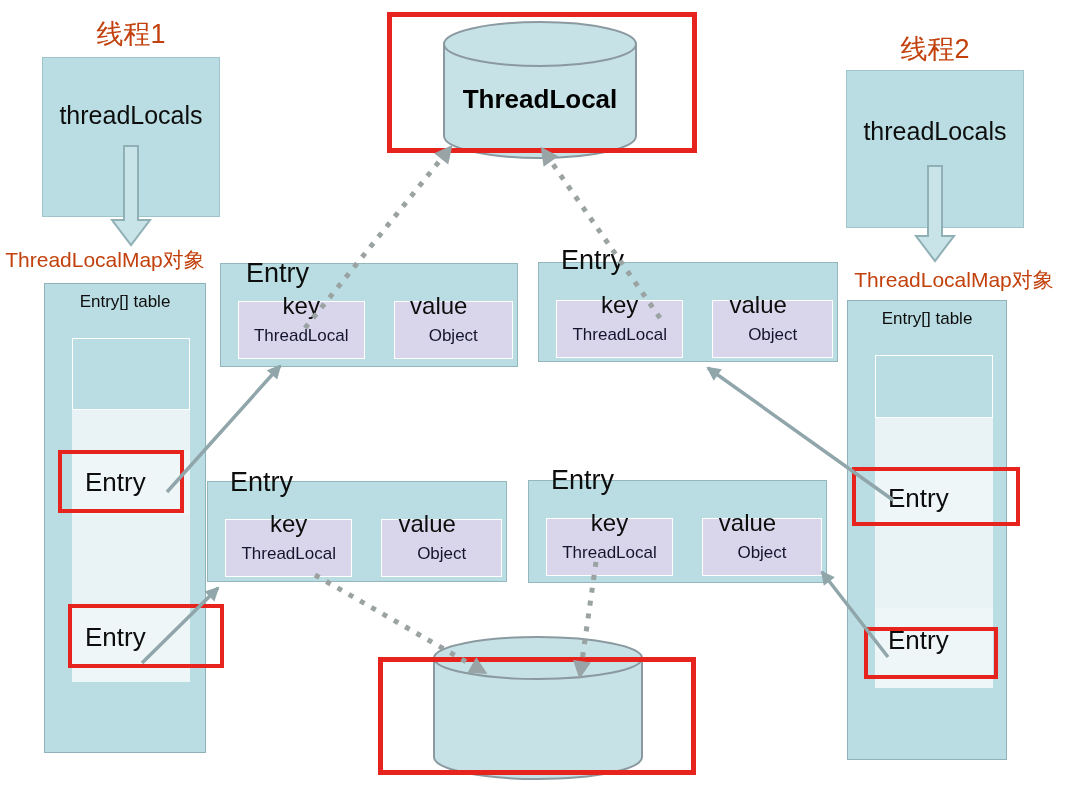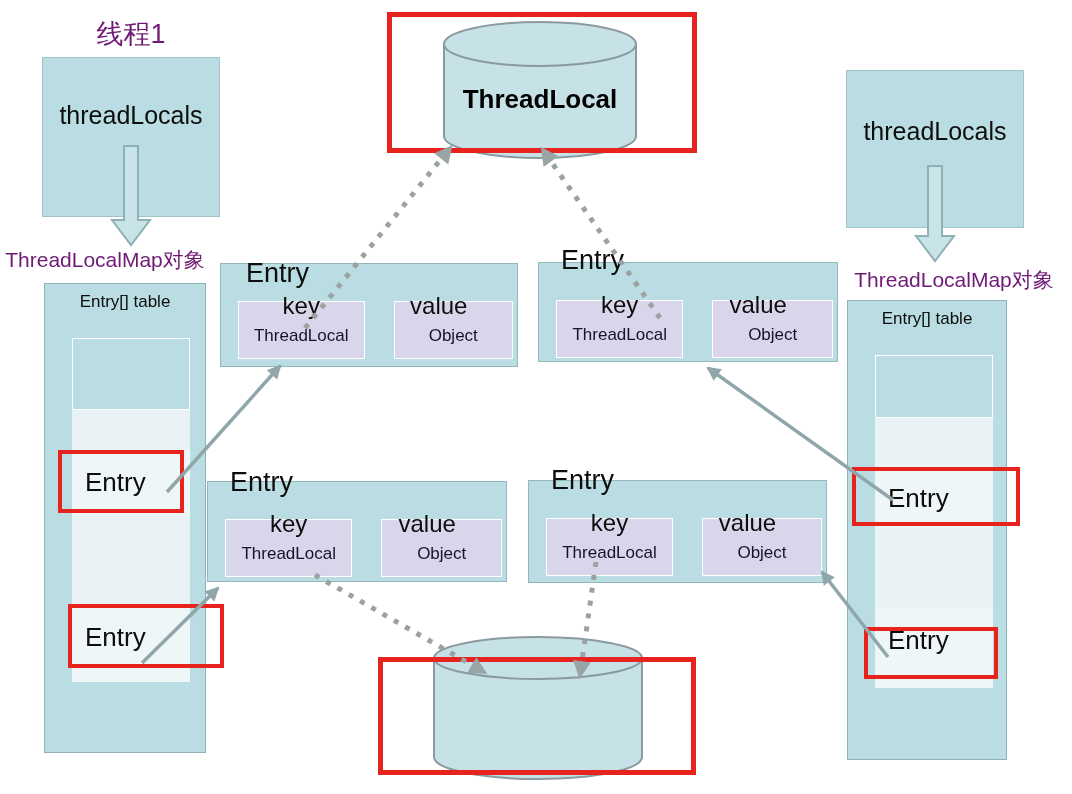--- a/index.html
+++ b/index.html
@@ -1,19 +1,19 @@
 <!DOCTYPE html>
 <html><head>
 <meta charset="utf-8">
 <style>
   html,body{margin:0;padding:0;background:#fff;}
   .stage{position:relative;width:1072px;height:794px;background:#fff;overflow:hidden;
          font-family:"Liberation Sans","DejaVu Sans",sans-serif;color:#0d0d0d;}
   .abs{position:absolute;box-sizing:border-box;}
-  .lbl{position:absolute;text-align:center;color:#701a75;box-sizing:border-box;}
+  .lbl{position:absolute;text-align:center;color:#c2410c;box-sizing:border-box;}
 
   
   .thread-box{background:#b9dde2;border:1px solid #9fc4ca;display:flex;align-items:center;
               justify-content:center;font-size:25px;}
   .thread-title{font-size:27px;}
   .map-label{font-size:21px;}
 
   
   .tall-table{background:#b9dde2;border:1px solid #8fb3b9;}
   .tall-title{position:absolute;left:0;right:0;top:8px;text-align:center;font-size:17px;}
@@ -67,20 +67,21 @@
     <div class="tcell tc-teal" style="height:72px;"></div>
     <div class="tcell tc-light" style="height:40px;"></div>
     <div class="tcell tc-entry" style="height:65px;">Entry</div>
     <div class="tcell tc-light" style="height:90px;"></div>
     <div class="tcell tc-entry" style="height:65px;">Entry</div>
     <div class="tcell tc-tail" style="height:12px;"></div>
   </div>
   <div class="redbox" style="left:58px;top:450px;width:126px;height:63px;"></div>
   <div class="redbox" style="left:68px;top:604px;width:156px;height:64px;"></div>
 
+  <div class="lbl thread-title" style="left:846px;top:31px;width:178px;">线程2</div>
 
   <div class="abs thread-box" style="left:846px;top:70px;width:178px;height:158px;">
     <span style="position:relative;top:-18px;">threadLocals</span>
   </div>
 
   <div class="lbl map-label" style="left:845px;top:266px;width:218px;">ThreadLocalMap对象</div>
 
   <div class="abs tall-table" style="left:847px;top:300px;width:160px;height:460px;">
     <div class="tall-title">Entry[] table</div>
   </div>

